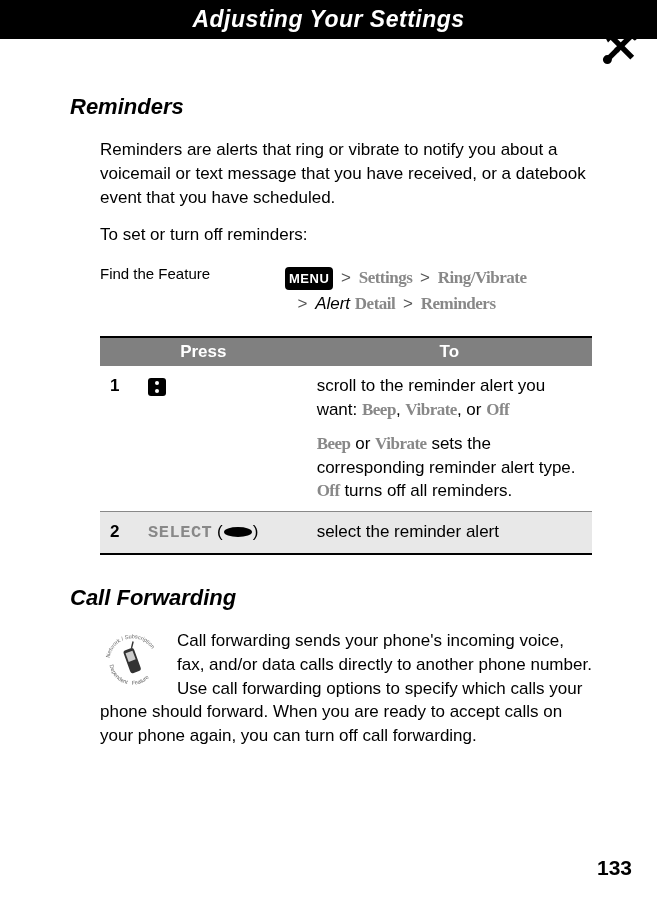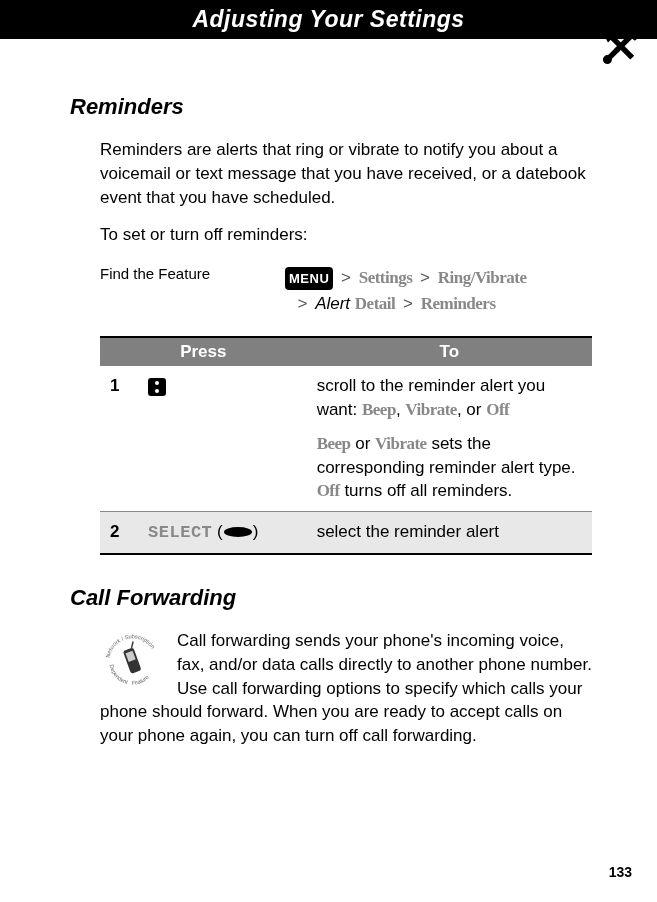--- a/index.html
+++ b/index.html
@@ -166,21 +166,21 @@
       margin-bottom: 2px;
     }
     .callfw-text {
       font-size: 17px;
       line-height: 1.4;
     }
     .page-number {
       position: absolute;
       bottom: 22px;
       right: 25px;
-      font-size: 14px;
+      font-size: 21px;
       font-weight: bold;
     }
     .select-label {
       font-family: 'Courier New', monospace;
       font-weight: bold;
       color: #888;
       letter-spacing: 0.5px;
     }
   </style>
 </head>

